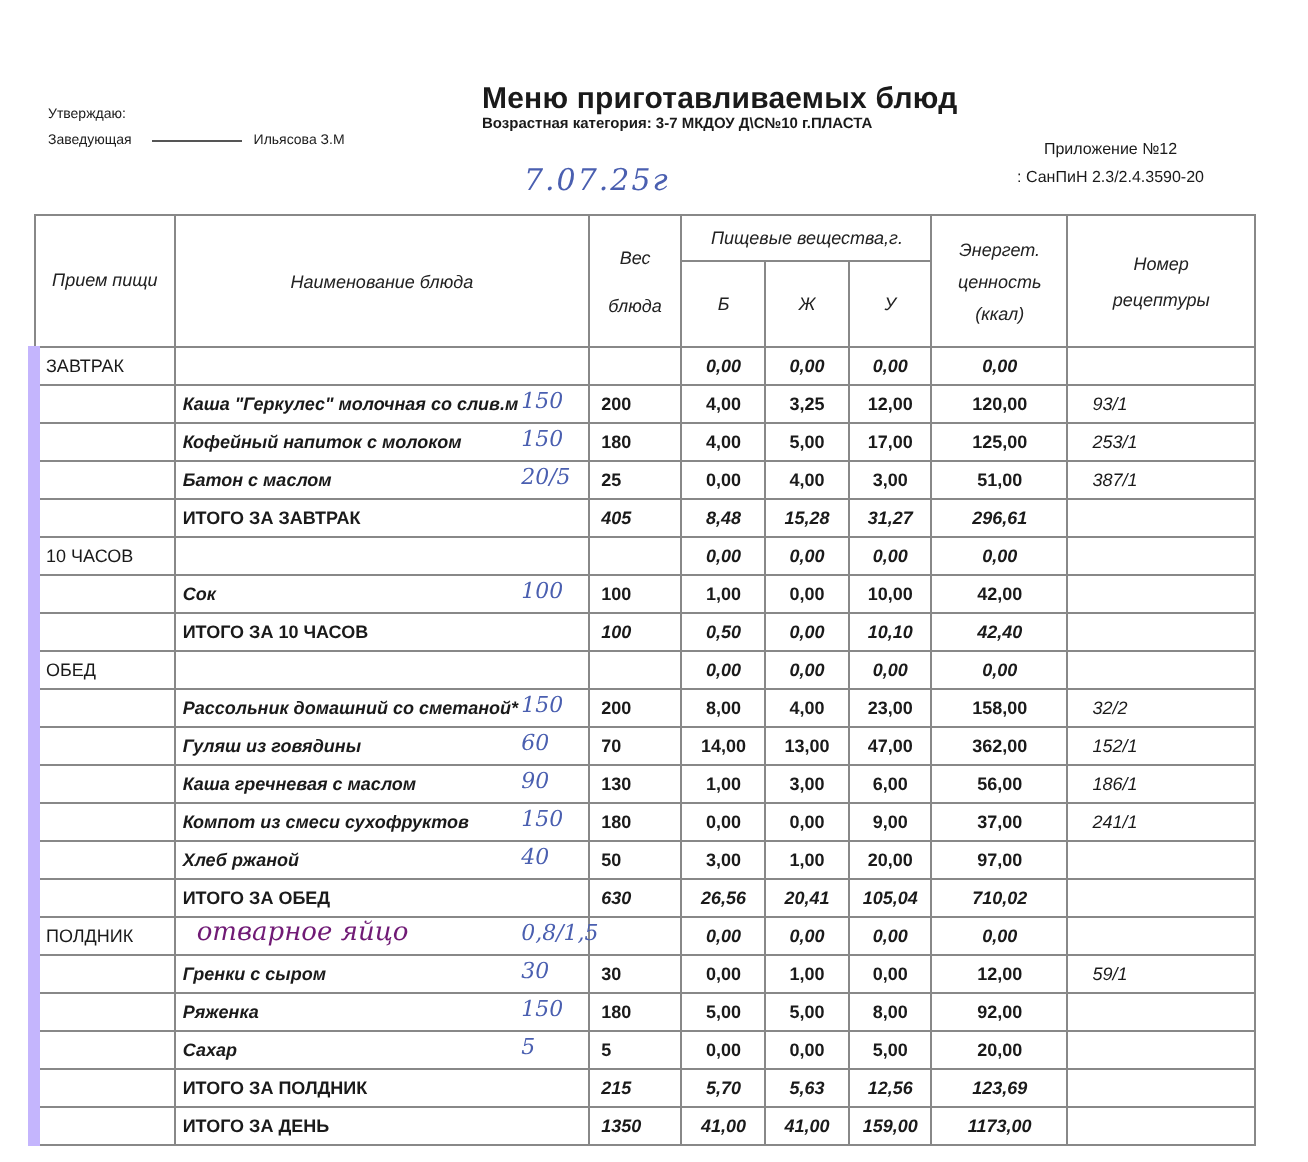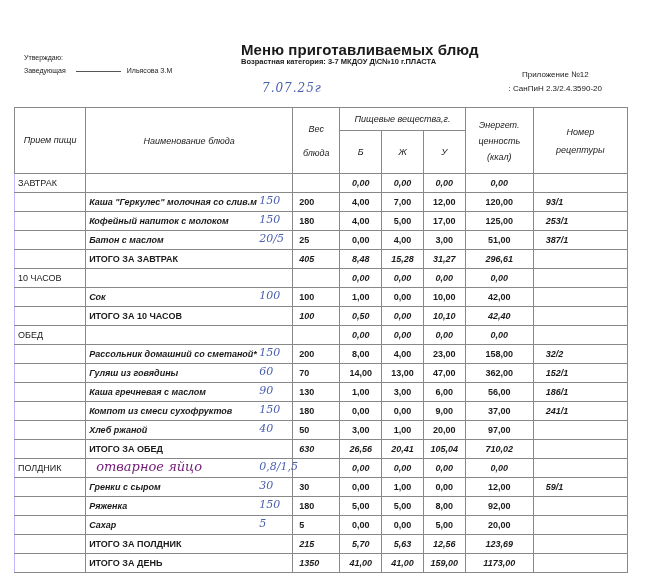--- a/index.html
+++ b/index.html
@@ -4,42 +4,42 @@
 <style>
   html, body { margin:0; padding:0; background:#fff; }
   body { width:654px; height:581px; position:relative; overflow:hidden;
          font-family:"Liberation Sans", sans-serif; color:#1a1a1a; }
   .approve { position:absolute; left:24px; top:51px; font-size:7px; line-height:13px; }
   .approve .line { display:inline-block; width:45px; border-bottom:1px solid #555; margin:0 6px 0 10px; vertical-align:middle; }
   .title { position:absolute; left:241px; top:41px; font-size:15px; font-weight:bold; letter-spacing:0.1px; }
   .subtitle { position:absolute; left:241px; top:57px; font-size:7.5px; font-weight:bold; }
   .appendix { position:absolute; right:52px; top:68px; font-size:8px; text-align:center; line-height:14px; }
   .date-hand { position:absolute; left:262px; top:81px; font-family:"DejaVu Serif", serif; font-style:italic;
-               font-size:12px; color:#4a5fb0; letter-spacing:1px; }
+               font-size:15px; color:#4a5fb0; letter-spacing:1px; }
   .sheet { position:absolute; left:14px; top:107px; width:614px; }
   table { border-collapse:collapse; width:614px; table-layout:fixed; font-size:9px; }
   td, th { border:1px solid #888; padding:0 3px; height:18px; font-weight:normal; overflow:visible; white-space:nowrap; position:relative; }
   th { font-style:italic; font-size:9px; color:#222; }
   .col-meal { width:68px; }
   .col-name { width:198px; }
   .col-w { width:45px; }
   .col-n { width:40px; }
   .col-e { width:65px; }
   .col-r { width:90px; }
   .hdr1 td, .hdr1 th { height:22px; }
   .hdr2 th { height:42px; }
-  td.meal { font-size:9px; border-left:1px solid #c4b5fd; }
+  td.meal { font-size:9px; border-left:6px solid #c4b5fd; }
   td.meal.empty { border-top-color:#bbb; }
   td.name { font-weight:bold; font-style:italic; font-size:9px; }
   td.name.total { font-style:normal; }
   td.num { text-align:center; font-weight:bold; font-size:9px; }
   td.num.it { font-style:italic; }
   td.w { text-align:left; padding-left:6px; font-weight:bold; }
   td.w.it { font-style:italic; }
-  td.rec { font-style:italic; font-weight:bold; padding-left:12px;margin-left:20px; }
+  td.rec { font-style:italic; font-weight:normal; padding-left:12px;margin-left:20px; }
   .hand { position:absolute; font-family:"DejaVu Serif", serif; font-style:italic; color:#4a5fb0; font-size:11px; right:-2px; top:1px; font-weight:normal; }
   .hand-wide { position:absolute; font-family:"DejaVu Serif", serif; font-style:italic; color:#701a75; font-size:13px; left:10px; top:0px; font-weight:normal; }
 </style>
 </head>
 <body>
 
 <div class="approve">
   <div>Утверждаю:</div>
   <div><span>Заведующая</span><span class="line"></span><span>Ильясова З.М</span></div>
 </div>
@@ -91,21 +91,21 @@
           <td class="num it">0,00</td>
           <td class="num it">0,00</td>
           <td class="num it">0,00</td>
           <td class="rec"></td>
         </tr>
         <tr>
           <td class="meal empty"></td>
           <td class="name">Каша "Геркулес" молочная со слив.м</td>
           <td class="w">200<span class="hand" style="right: auto; left: -34px;">150</span></td>
           <td class="num">4,00</td>
-          <td class="num">7,00</td>
+          <td class="num">3,25</td>
           <td class="num">12,00</td>
           <td class="num">120,00</td>
           <td class="rec">93/1</td>
         </tr>
         <tr>
           <td class="meal empty"></td>
           <td class="name">Кофейный напиток с молоком</td>
           <td class="w">180<span class="hand" style="right: auto; left: -34px;">150</span></td>
           <td class="num">4,00</td>
           <td class="num">5,00</td>

